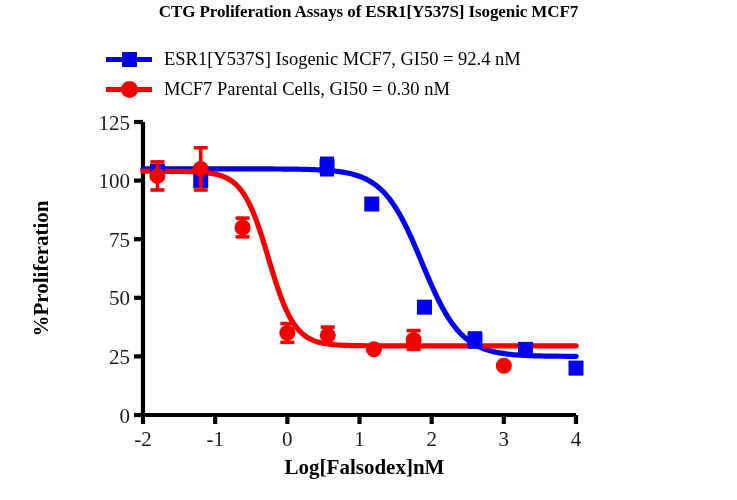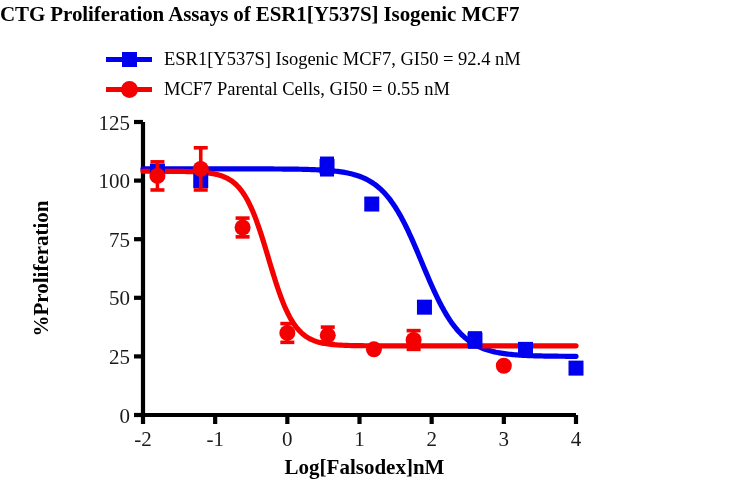--- a/index.html
+++ b/index.html
@@ -2,22 +2,22 @@
 <html><head>
 <meta charset="utf-8">
 <style>
   html,body{margin:0;padding:0;background:#fff;}
   body{width:737px;height:500px;overflow:hidden;
        font-family:"Liberation Serif",serif;color:#000;}
   #root{position:relative;width:737px;height:500px;}
 
   
   .title{
-    position:absolute;left:0;top:2px;width:737px;
-    font-family:"Liberation Serif",serif;font-weight:bold;font-size:21px;
+    position:absolute;left:0;top:2px;width:737px;text-align:center;
+    font-family:"Liberation Serif",serif;font-weight:bold;font-size:17px;
     letter-spacing:-0.1px;white-space:nowrap;
   }
 
   
   .legend{position:absolute;left:103px;top:44px;}
   .legend-row{display:flex;align-items:center;height:30px;}
   .legend-key{position:relative;width:52px;height:20px;margin-right:9px;flex:none;}
   .legend-bar{position:absolute;left:3px;top:8px;width:46px;height:5px;}
   .legend-sq{position:absolute;left:19px;top:3px;width:15px;height:15px;}
   .legend-ci{position:absolute;left:18px;top:2px;width:17px;height:17px;border-radius:50%;}
@@ -47,21 +47,21 @@
         <span class="legend-bar" style="background:#0000ee"></span>
         <span class="legend-sq" style="background:#0000ee"></span>
       </span>
       <span class="legend-label">ESR1[Y537S] Isogenic MCF7, GI50 = 92.4 nM</span>
     </div>
     <div class="legend-row">
       <span class="legend-key">
         <span class="legend-bar" style="background:#f50000"></span>
         <span class="legend-ci" style="background:#f50000"></span>
       </span>
-      <span class="legend-label">MCF7 Parental Cells, GI50 = 0.55 nM</span>
+      <span class="legend-label">MCF7 Parental Cells, GI50 = 0.30 nM</span>
     </div>
   </div>
 
   <div class="plot">
     <svg id="chart-svg" width="737" height="500">
         <line x1="143" y1="122" x2="143" y2="415" stroke="#000" stroke-width="4.2"></line>
         <line x1="141" y1="415" x2="576" y2="415" stroke="#000" stroke-width="4.2"></line>
         <line x1="134" y1="415" x2="143" y2="415" stroke="#000" stroke-width="4.2"></line>
         <text x="130" y="422.5" text-anchor="end" class="ytlabel">0</text>
         <line x1="134" y1="356.4" x2="143" y2="356.4" stroke="#000" stroke-width="4.2"></line>

